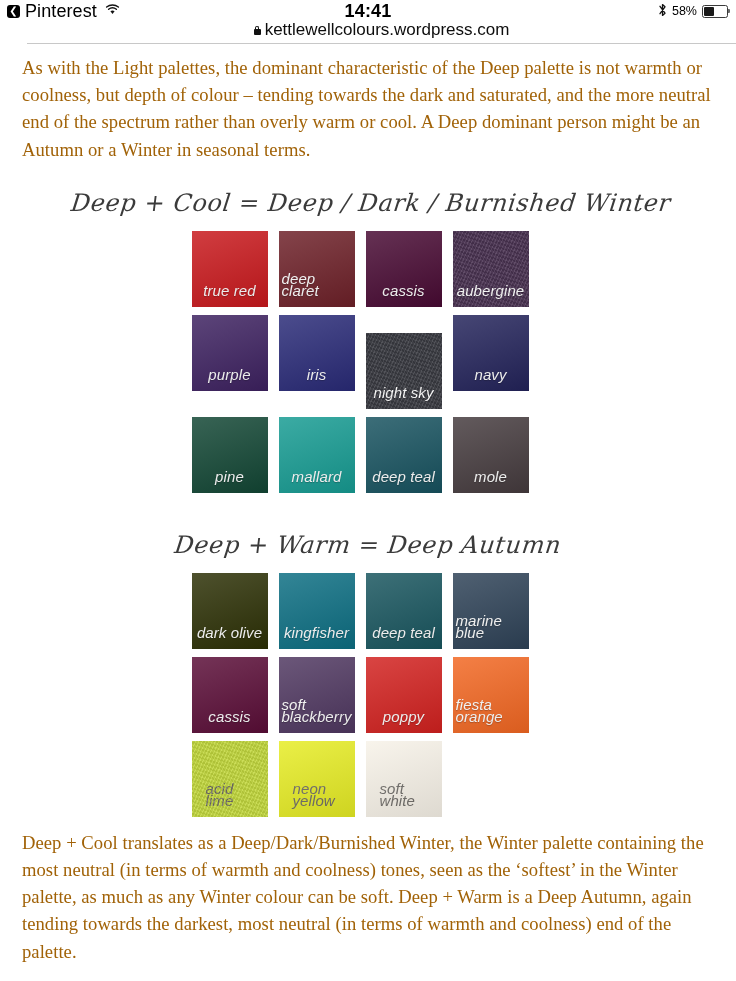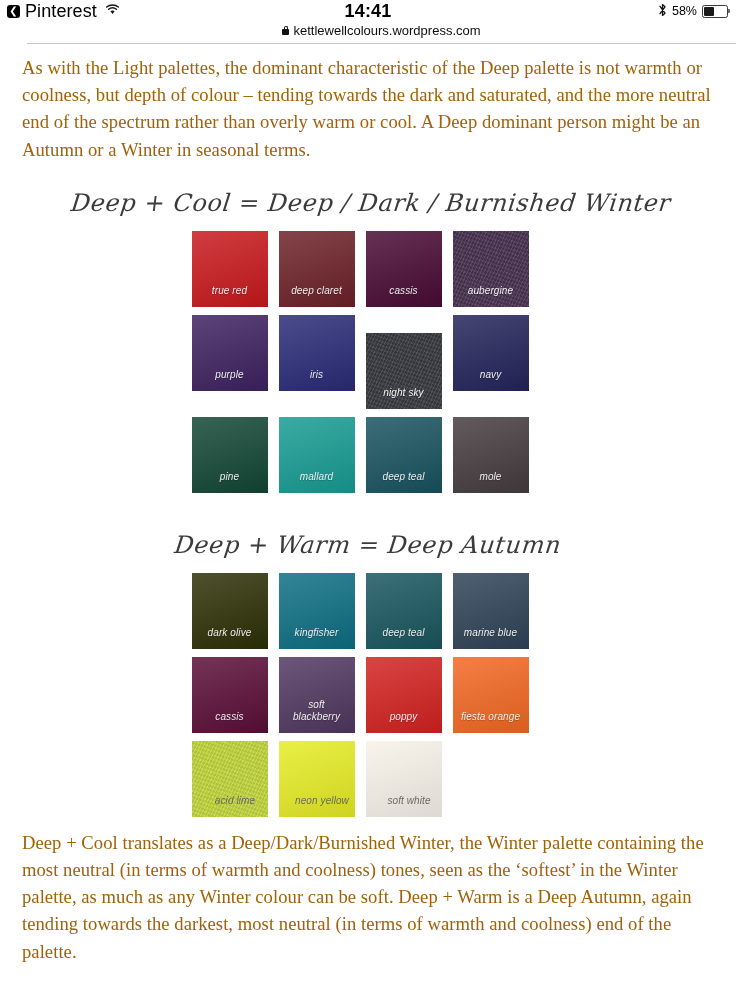--- a/index.html
+++ b/index.html
@@ -96,21 +96,21 @@
   }
 
   
   .urlbar {
     height: 20px;
     display: flex;
     align-items: center;
     justify-content: center;
     gap: 4px;
     font-family: "Liberation Sans", sans-serif;
-    font-size: 13px;
+    font-size: 17px;
     color: #0d0d0d;
     border-bottom: 1px solid #c8c8c8;
     padding-bottom: 3px;
     margin-left: 27px;
   }
   .lock {
     width: 7px;
     height: 9px;
     position: relative;
     display: inline-block;
@@ -178,23 +178,22 @@
     height: 76px;
     position: relative;
     display: flex;
     align-items: flex-end;
     justify-content: center;
     box-sizing: border-box;
   }
   .swatch .label {
     font-family: "Liberation Sans", sans-serif;
     font-style: italic;
-    font-size: 10px;
+    font-size: 15px;
     line-height: 12px;
-    text-align: center;
     padding: 0 3px 10px 3px;
     letter-spacing: .1px;
     white-space: pre-line;
     text-shadow: 0 1px 1px rgba(0,0,0,.25);
   }
   .swatch.light-text .label { color: #ffffff; }
   .swatch.dark-text .label { color: #6d6a66; text-shadow: none; margin-left: 11px; }
 
   
   .swatch.textured::before {

